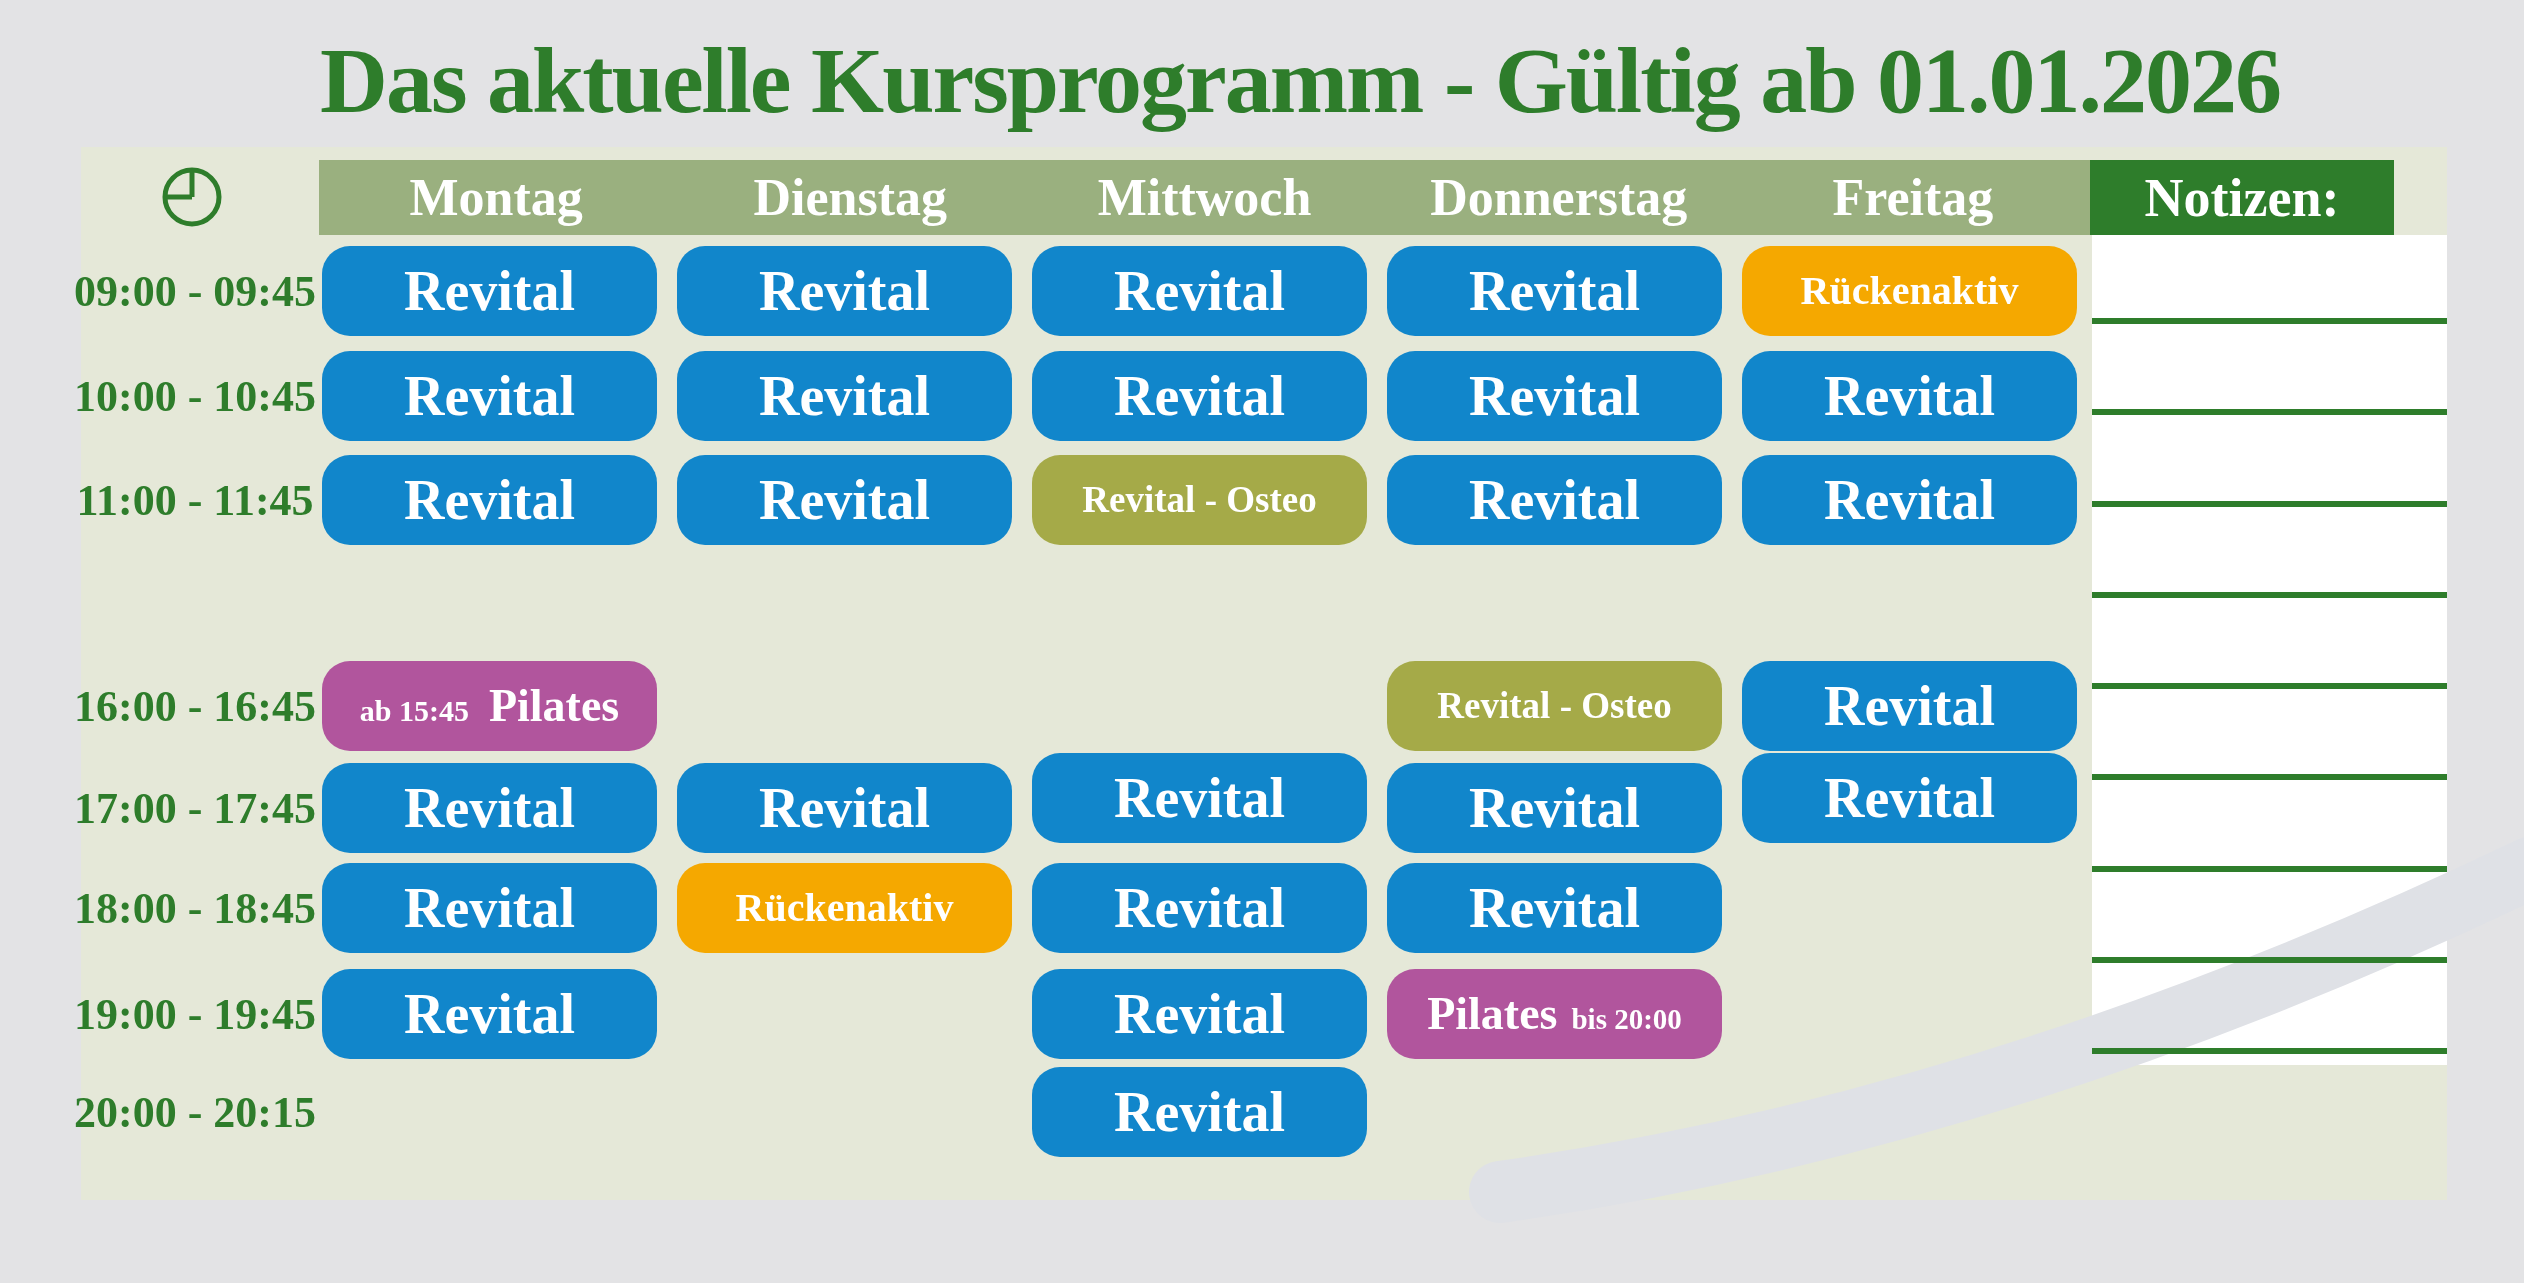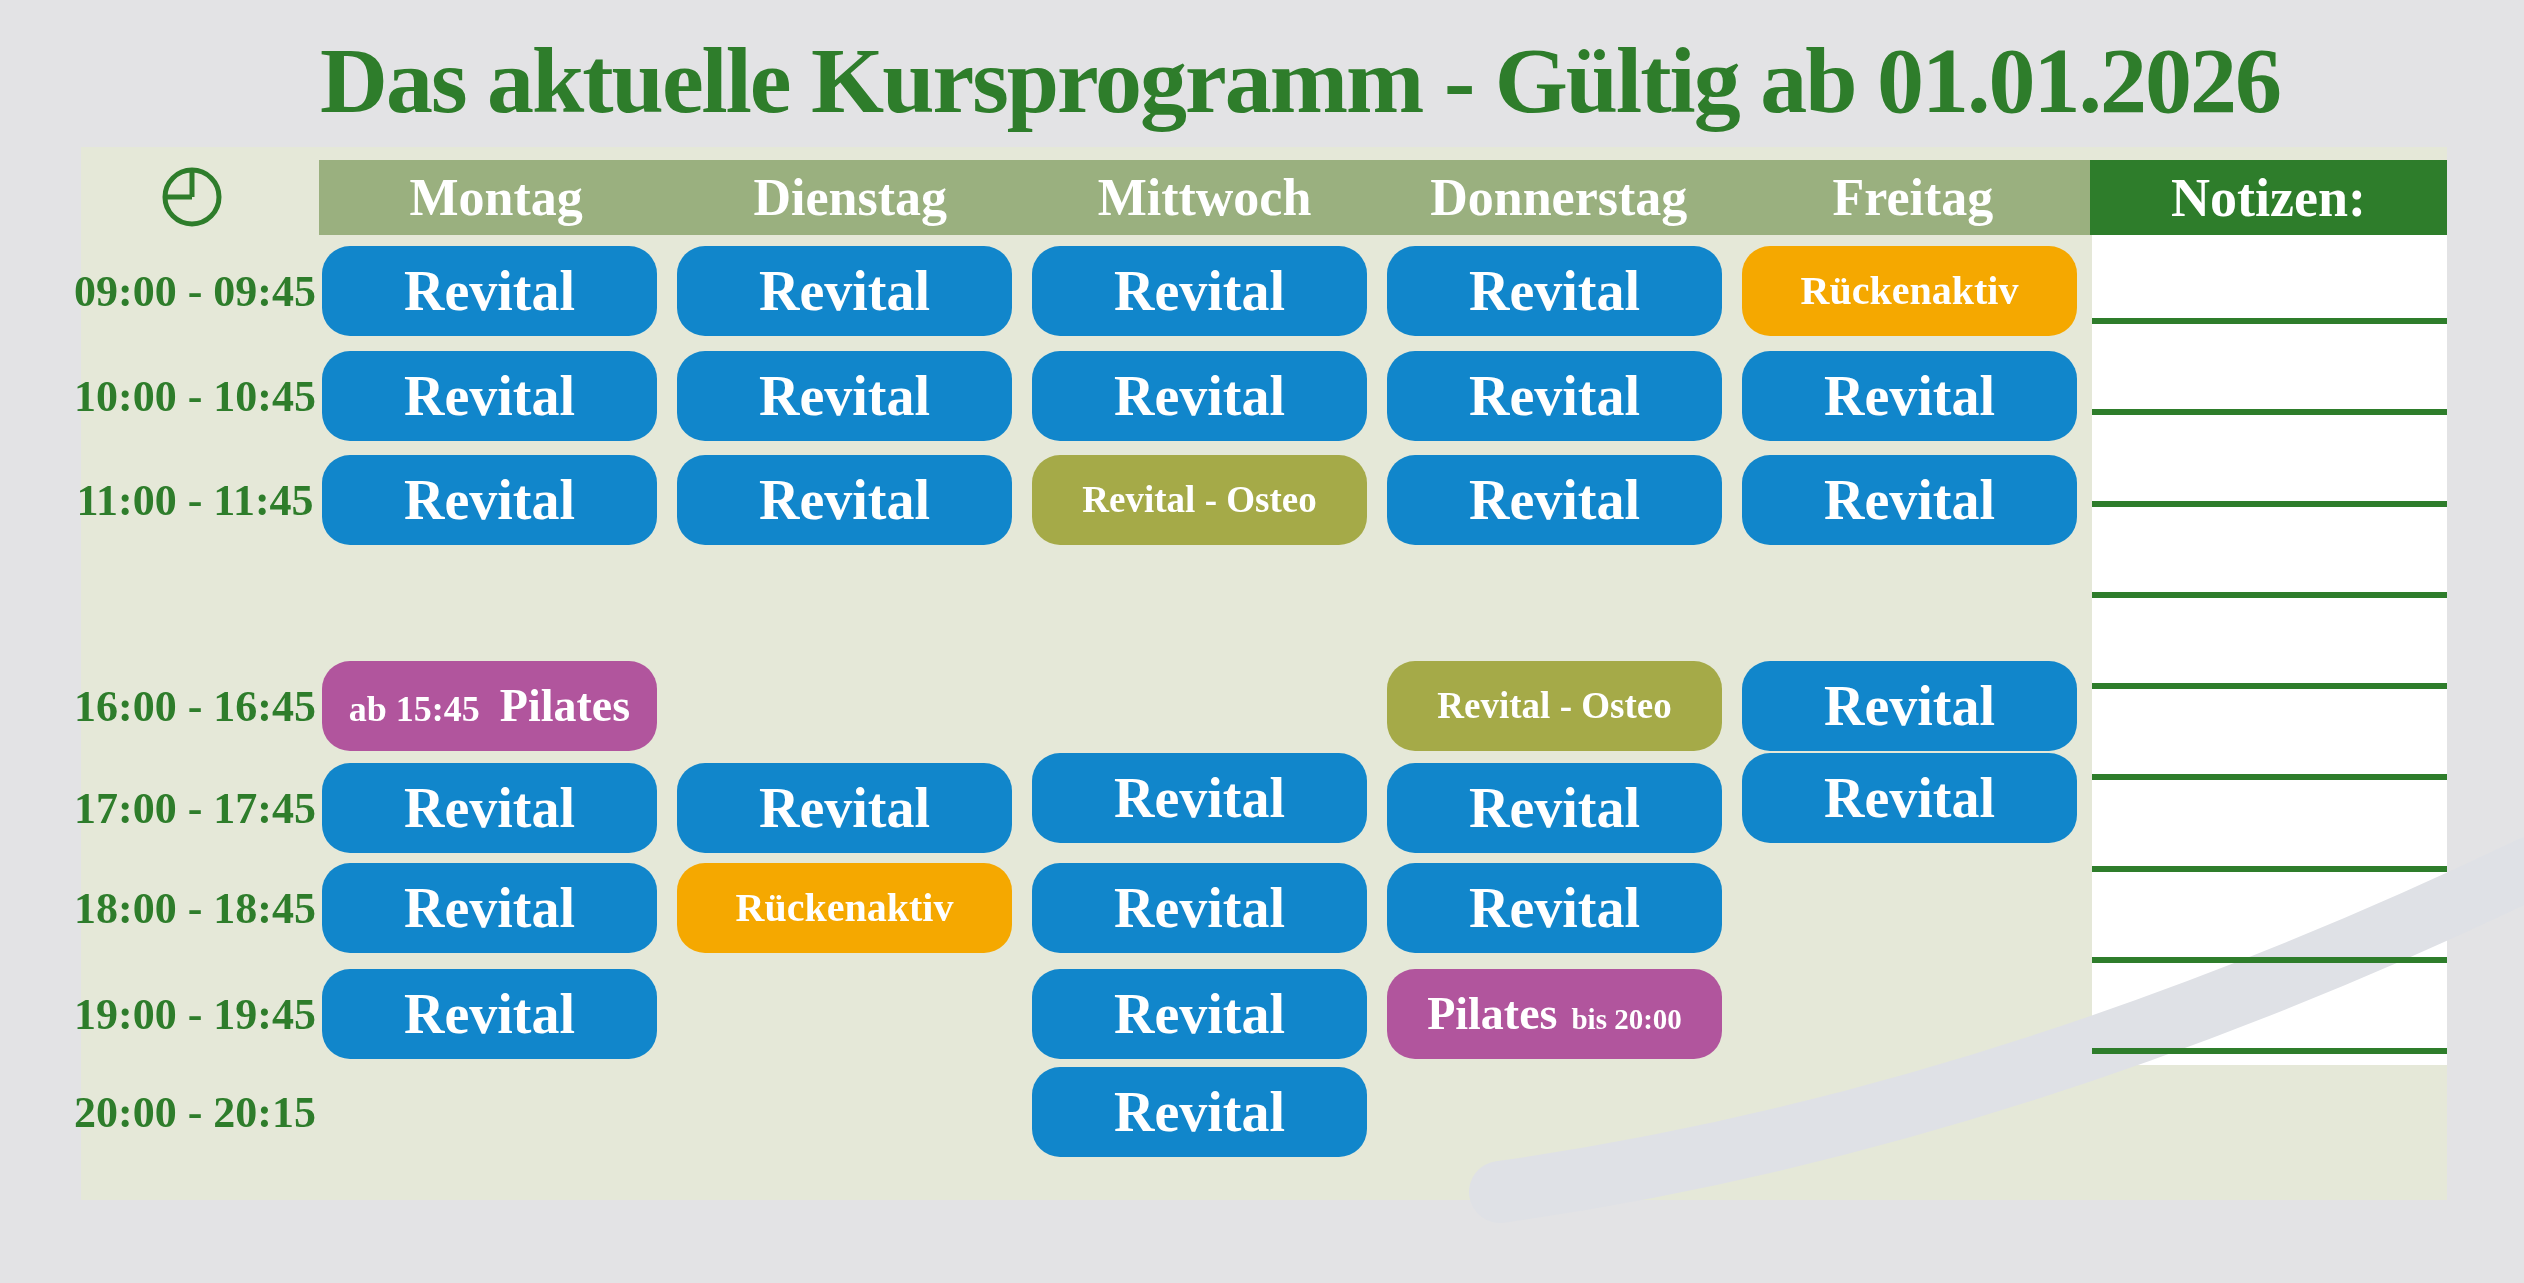--- a/index.html
+++ b/index.html
@@ -28,21 +28,21 @@
     width:1771px;height:75px;
     background:var(--sage,#9ab07f);
     display:flex;
   }
   .day-header-cell{
     flex:1;display:flex;align-items:center;justify-content:center;
     color:#fff;font-size:52px;font-weight:bold;
   }
   .notes-header{
     position:absolute;left:2090px;top:160px;
-    width:357px;height:75px;
+    width:304px;height:75px;
     background:var(--green,#2e7d2b);
     color:#fff;font-size:54px;font-weight:bold;
     display:flex;align-items:center;justify-content:center;
   }
   .notes-white{
     position:absolute;left:2092px;top:235px;
     width:355px;height:830px;
     background:#ffffff;
   }
   .notes-line{
@@ -61,21 +61,21 @@
   .pill{
     position:absolute;width:335px;height:90px;
     border-radius:28px;
     display:flex;align-items:baseline;justify-content:center;
     color:#fff;font-weight:bold;
   }
   .pill .main{font-size:56px;line-height:90px;}
   .pill.type-osteo .main{font-size:37px;}
   .pill.type-rueckenaktiv .main{font-size:40px;}
   .pill.type-pilates .main{font-size:46px;}
-  .pill .pre{font-size:36px;line-height:90px;margin-right:20px;}
+  .pill .pre{font-size:30px;line-height:90px;margin-right:20px;}
   .pill .suf{font-size:29px;line-height:90px;margin-left:14px;}
 </style>
 </head>
 <body>
 
 <div class="page" style="--page-bg: #e3e3e5; --table-bg: #e5e8d8; --sage: #9ab07f; --green: #2e7d2b;">
 
   <div class="title">Das aktuelle Kursprogramm - Gültig ab 01.01.2026</div>
 
   <div class="table-bg"></div>

